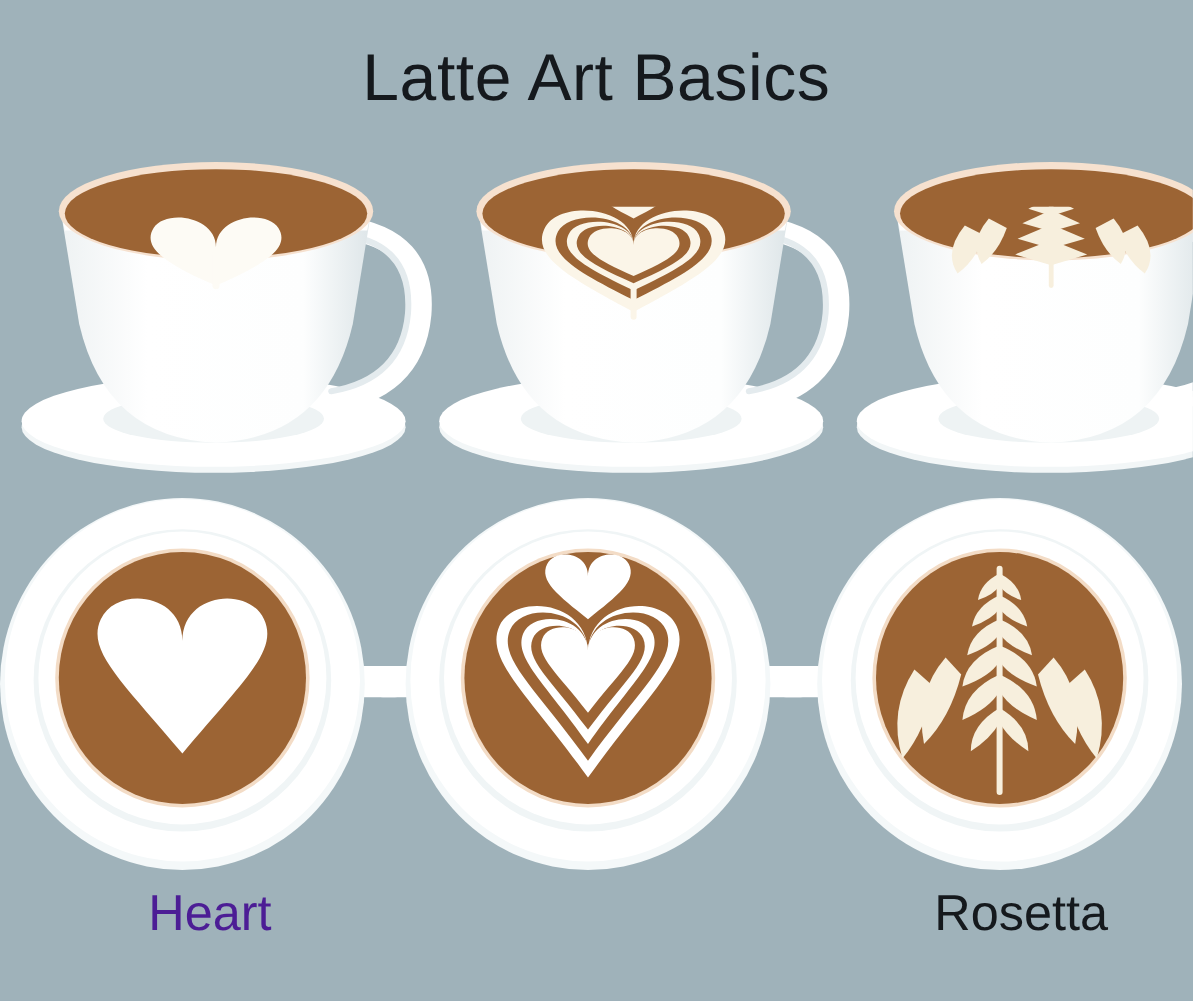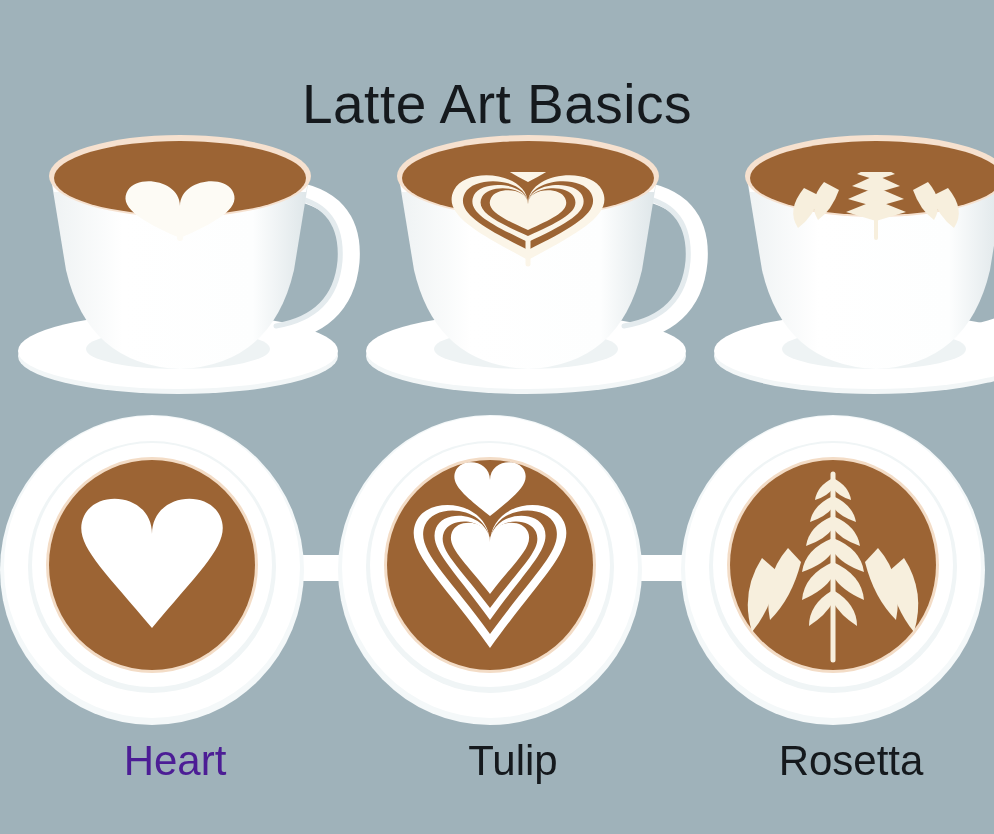--- a/index.html
+++ b/index.html
@@ -27,21 +27,20 @@
     left: 0;
     top: 36px;
     width: 994px;
     text-align: center;
     font-size: 55px;
     font-weight: 400;
     letter-spacing: 0.5px;
     color: #15191d;
     line-height: 1.05;
     white-space: nowrap;
-    margin-top: 40px;
   }
   
   #row-side {
     position: absolute;
     left: 0; top: 120px;
     width: 994px; height: 285px;
   }
   #row-top {
     position: absolute;
     left: 0; top: 412px;
@@ -399,17 +398,16 @@
             <path d="M94 146 Q72 180 84 220 Q104 196 110 160 Z"></path>
             <path d="M236 146 Q258 180 246 220 Q226 196 220 160 Z"></path>
           </g>
         </g>
       </svg>
     </div>
   </div>
 
   <div id="row-labels">
     <div class="cup-label" style="left: 10px; color: #4c1d95;">Heart</div>
-    <div class="cup-label" style="left: 348px; color: rgb(21, 25, 29);">Tulip</div>
     <div class="cup-label" style="left: 686px; color: rgb(21, 25, 29);">Rosetta</div>
   </div>
 
 </div>
 
 </body></html>

